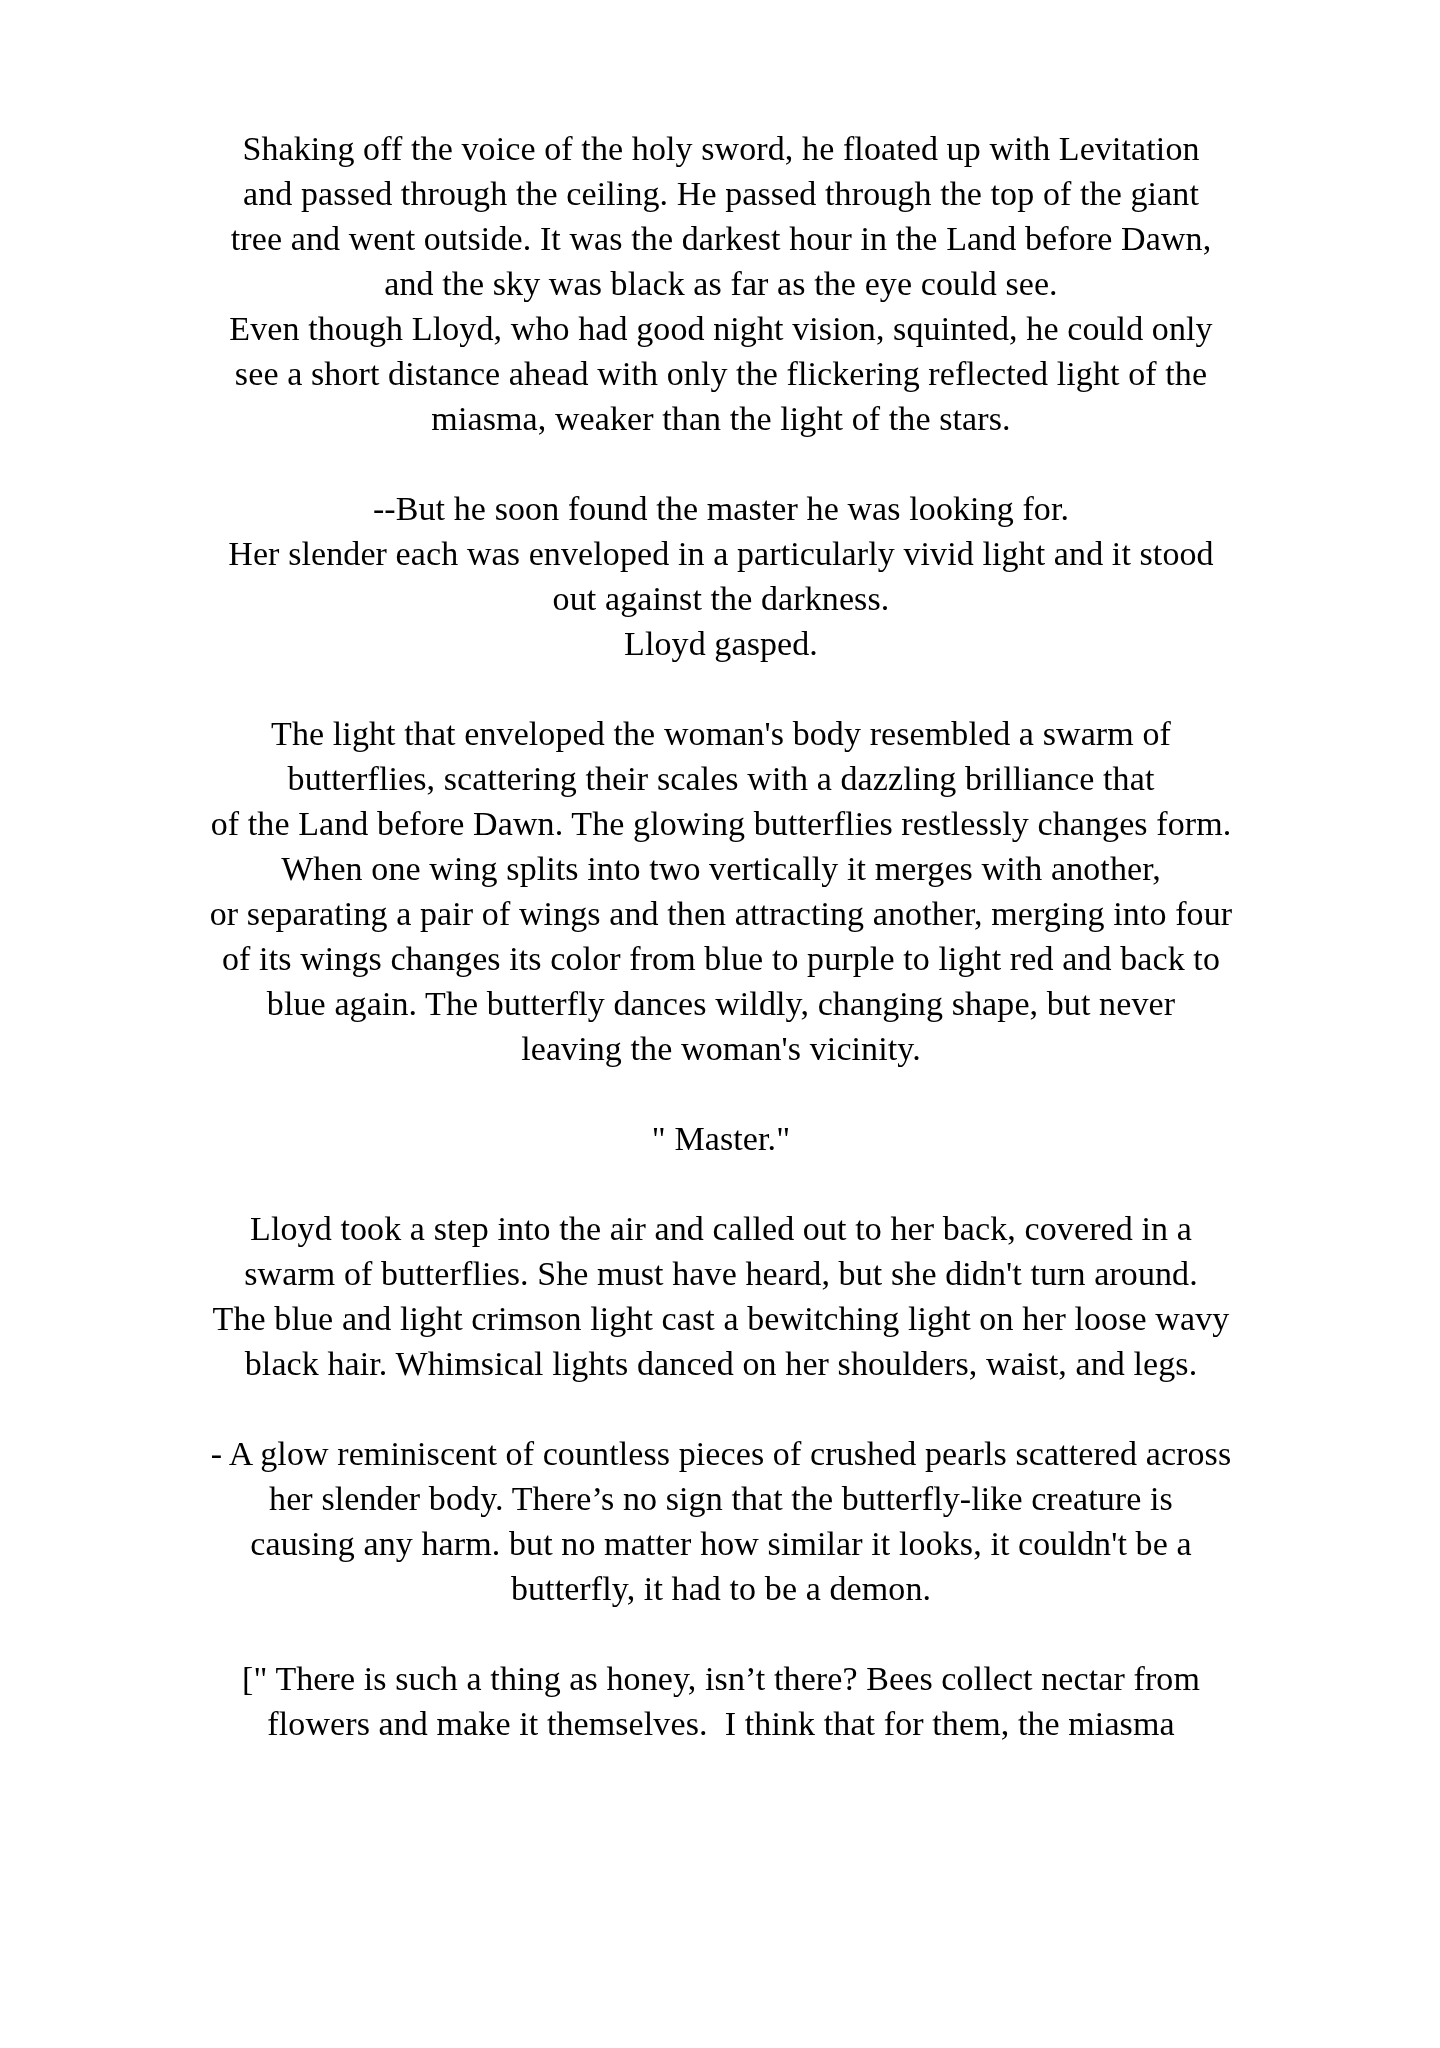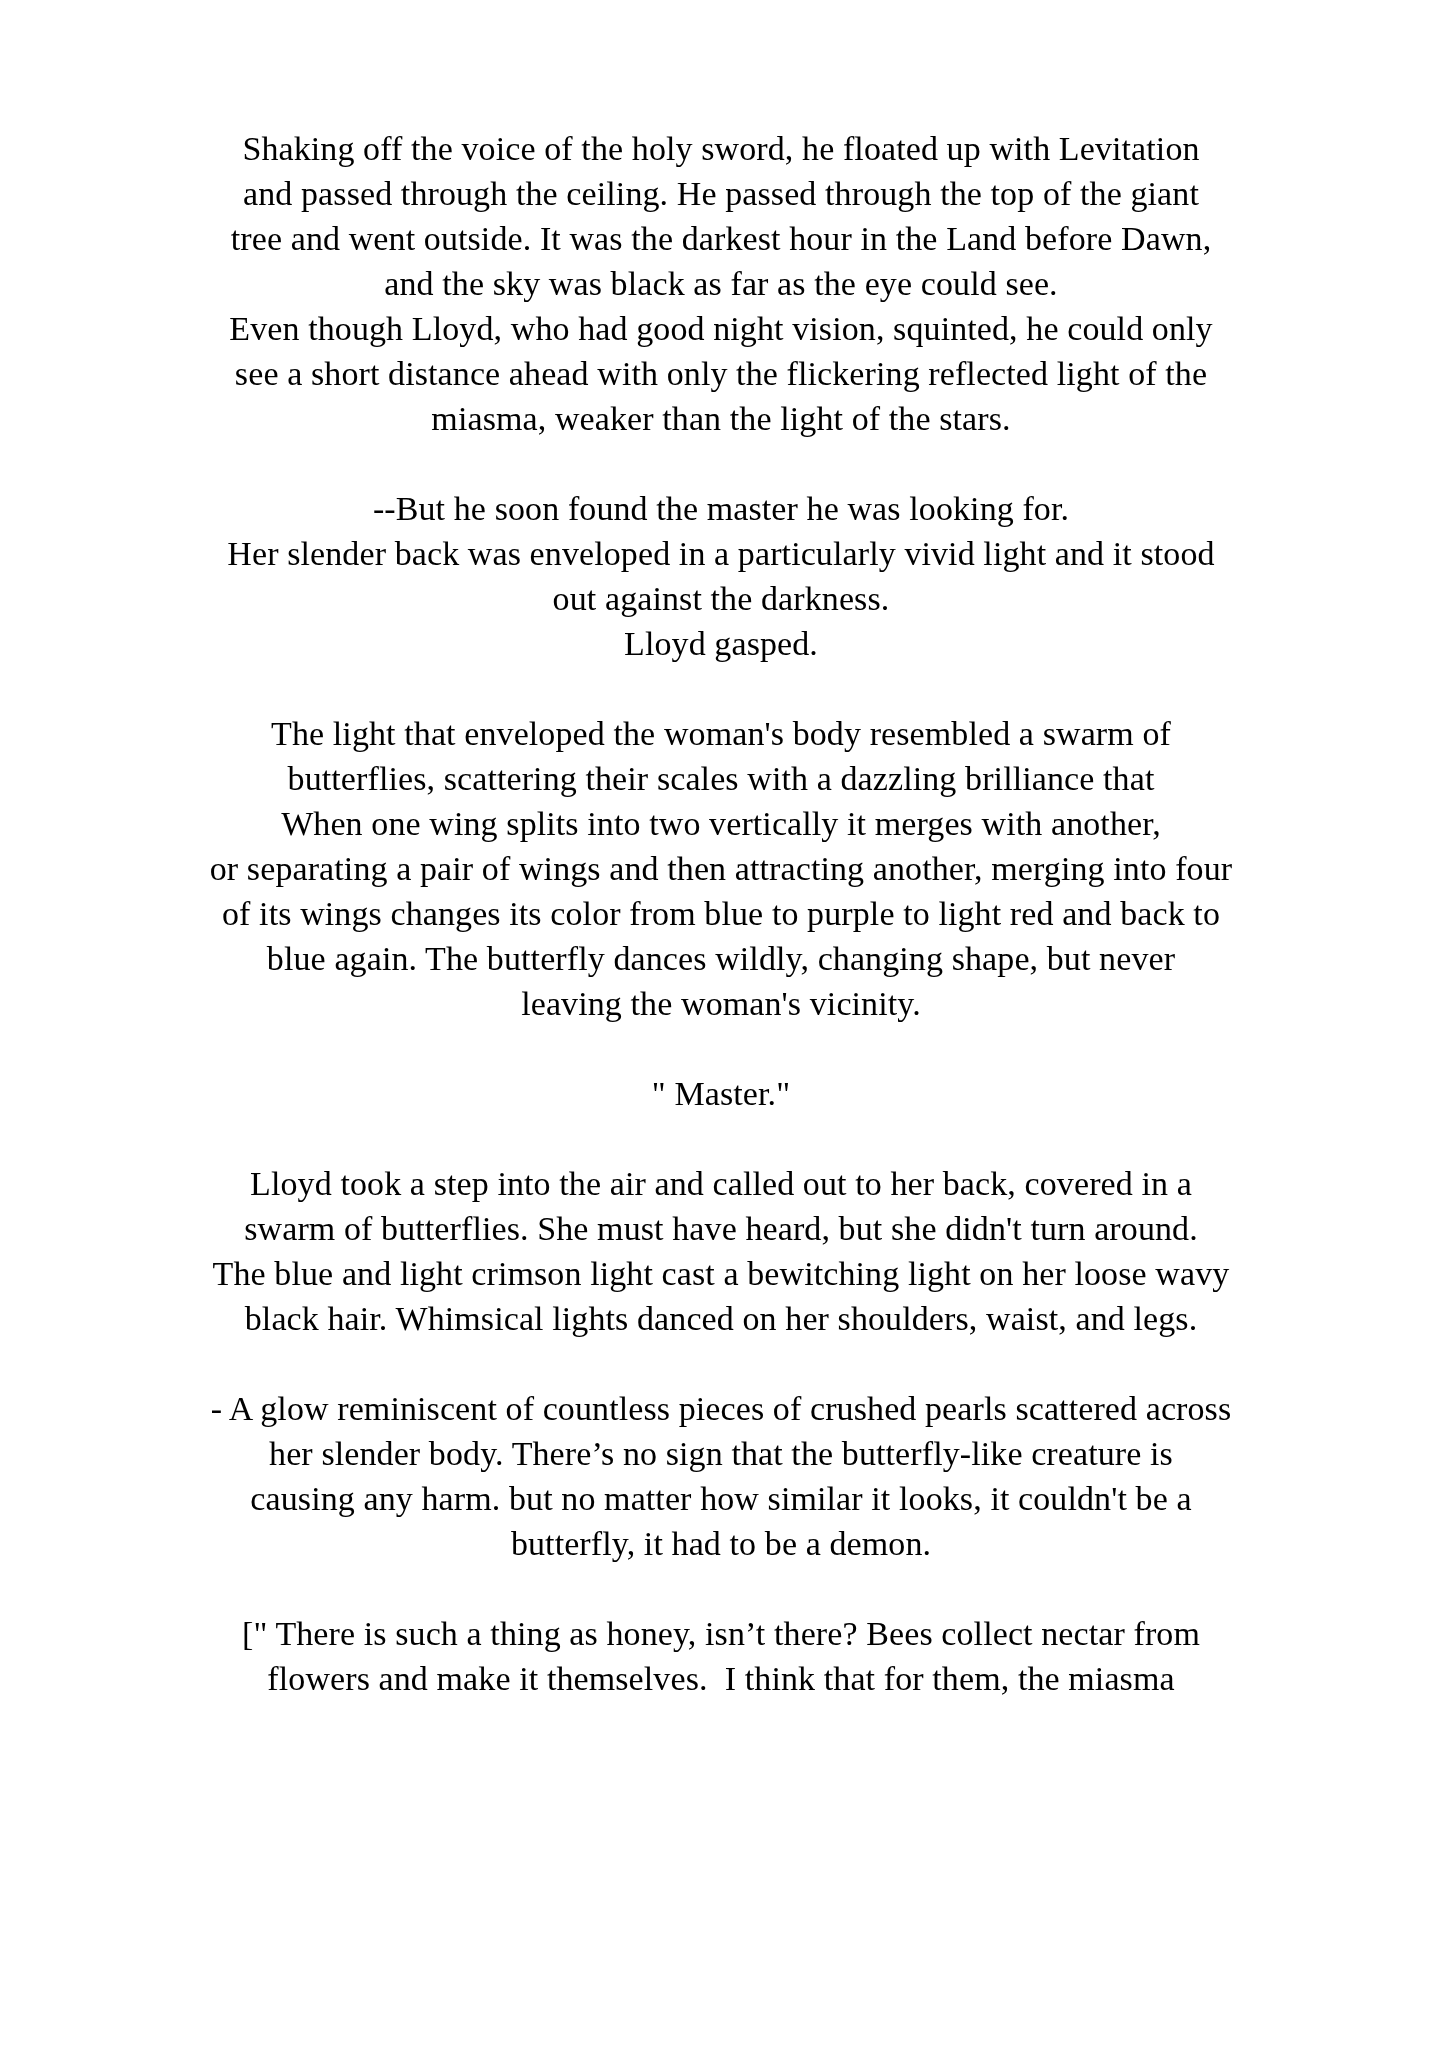--- a/index.html
+++ b/index.html
@@ -43,27 +43,28 @@
         <span class="line">Shaking off the voice of the holy sword, he floated up with Levitation</span>
         <span class="line">and passed through the ceiling. He passed through the top of the giant</span>
         <span class="line">tree and went outside. It was the darkest hour in the Land before Dawn,</span>
         <span class="line">and the sky was black as far as the eye could see.</span>
         <span class="line">Even though Lloyd, who had good night vision, squinted, he could only</span>
         <span class="line">see a short distance ahead with only the flickering reflected light of the</span>
         <span class="line">miasma, weaker than the light of the stars.</span>
       </p>
       <p class="paragraph">
         <span class="line">--But he soon found the master he was looking for.</span>
-        <span class="line">Her slender back was enveloped in a particularly vivid light and it stood</span>
+        <span class="line">Her slender each was enveloped in a particularly vivid light and it stood</span>
         <span class="line">out against the darkness.</span>
         <span class="line">Lloyd gasped.</span>
       </p>
       <p class="paragraph">
         <span class="line">The light that enveloped the woman's body resembled a swarm of</span>
         <span class="line">butterflies, scattering their scales with a dazzling brilliance that</span>
+        <span class="line">of the Land before Dawn. The glowing butterflies restlessly changes form.</span>
         <span class="line">When one wing splits into two vertically it merges with another,</span>
         <span class="line">or separating a pair of wings and then attracting another, merging into four</span>
         <span class="line">of its wings changes its color from blue to purple to light red and back to</span>
         <span class="line">blue again. The butterfly dances wildly, changing shape, but never</span>
         <span class="line">leaving the woman's vicinity.</span>
       </p>
       <p class="paragraph">
         <span class="line">" Master."</span>
       </p>
       <p class="paragraph">

